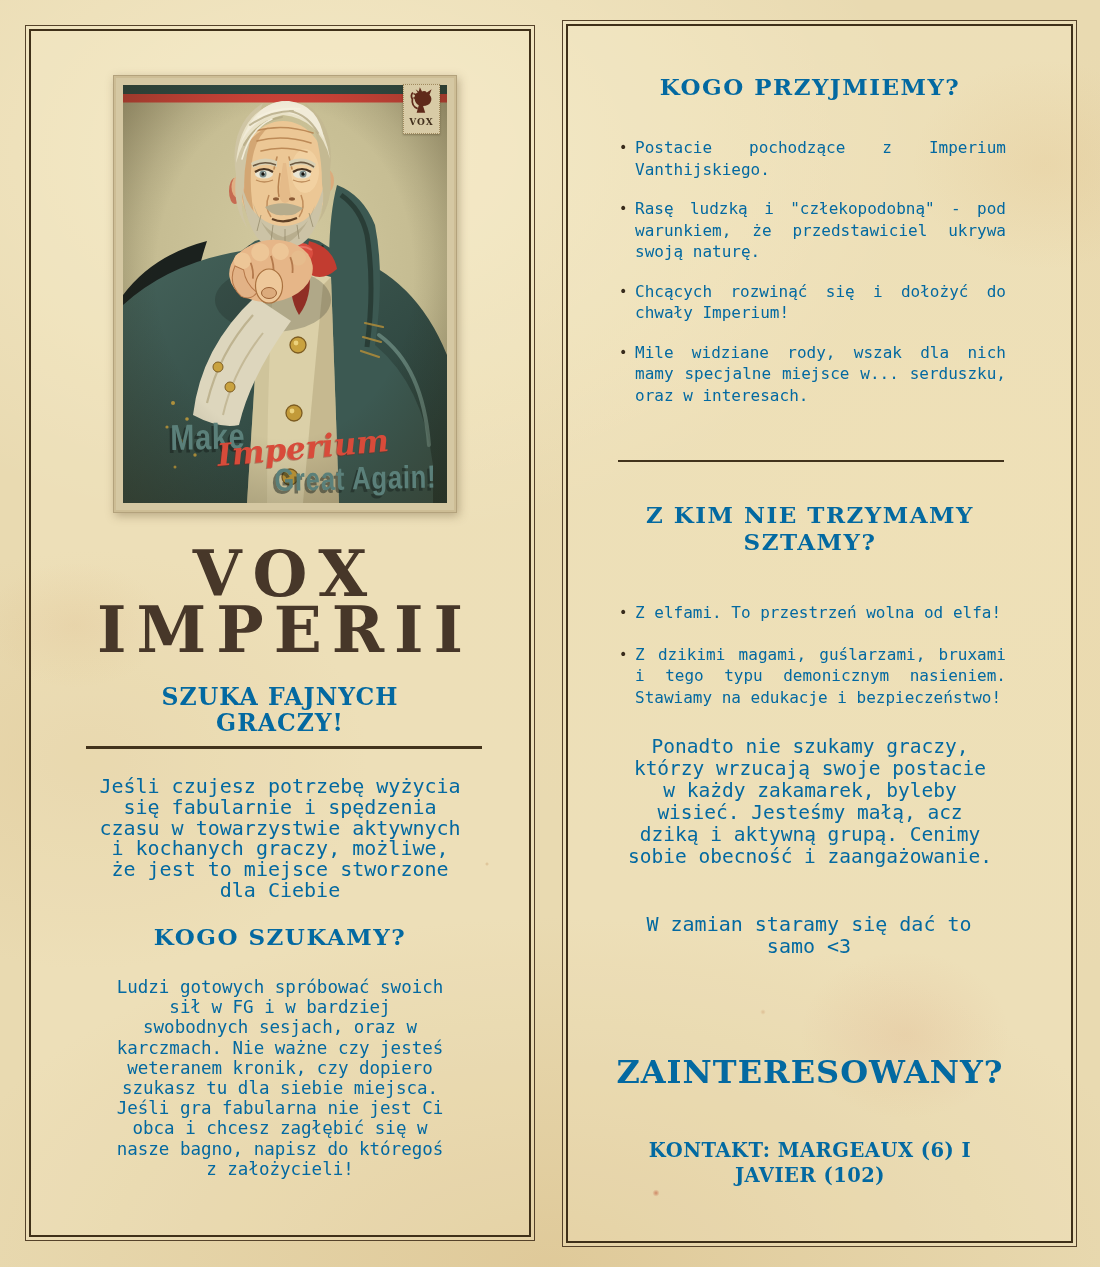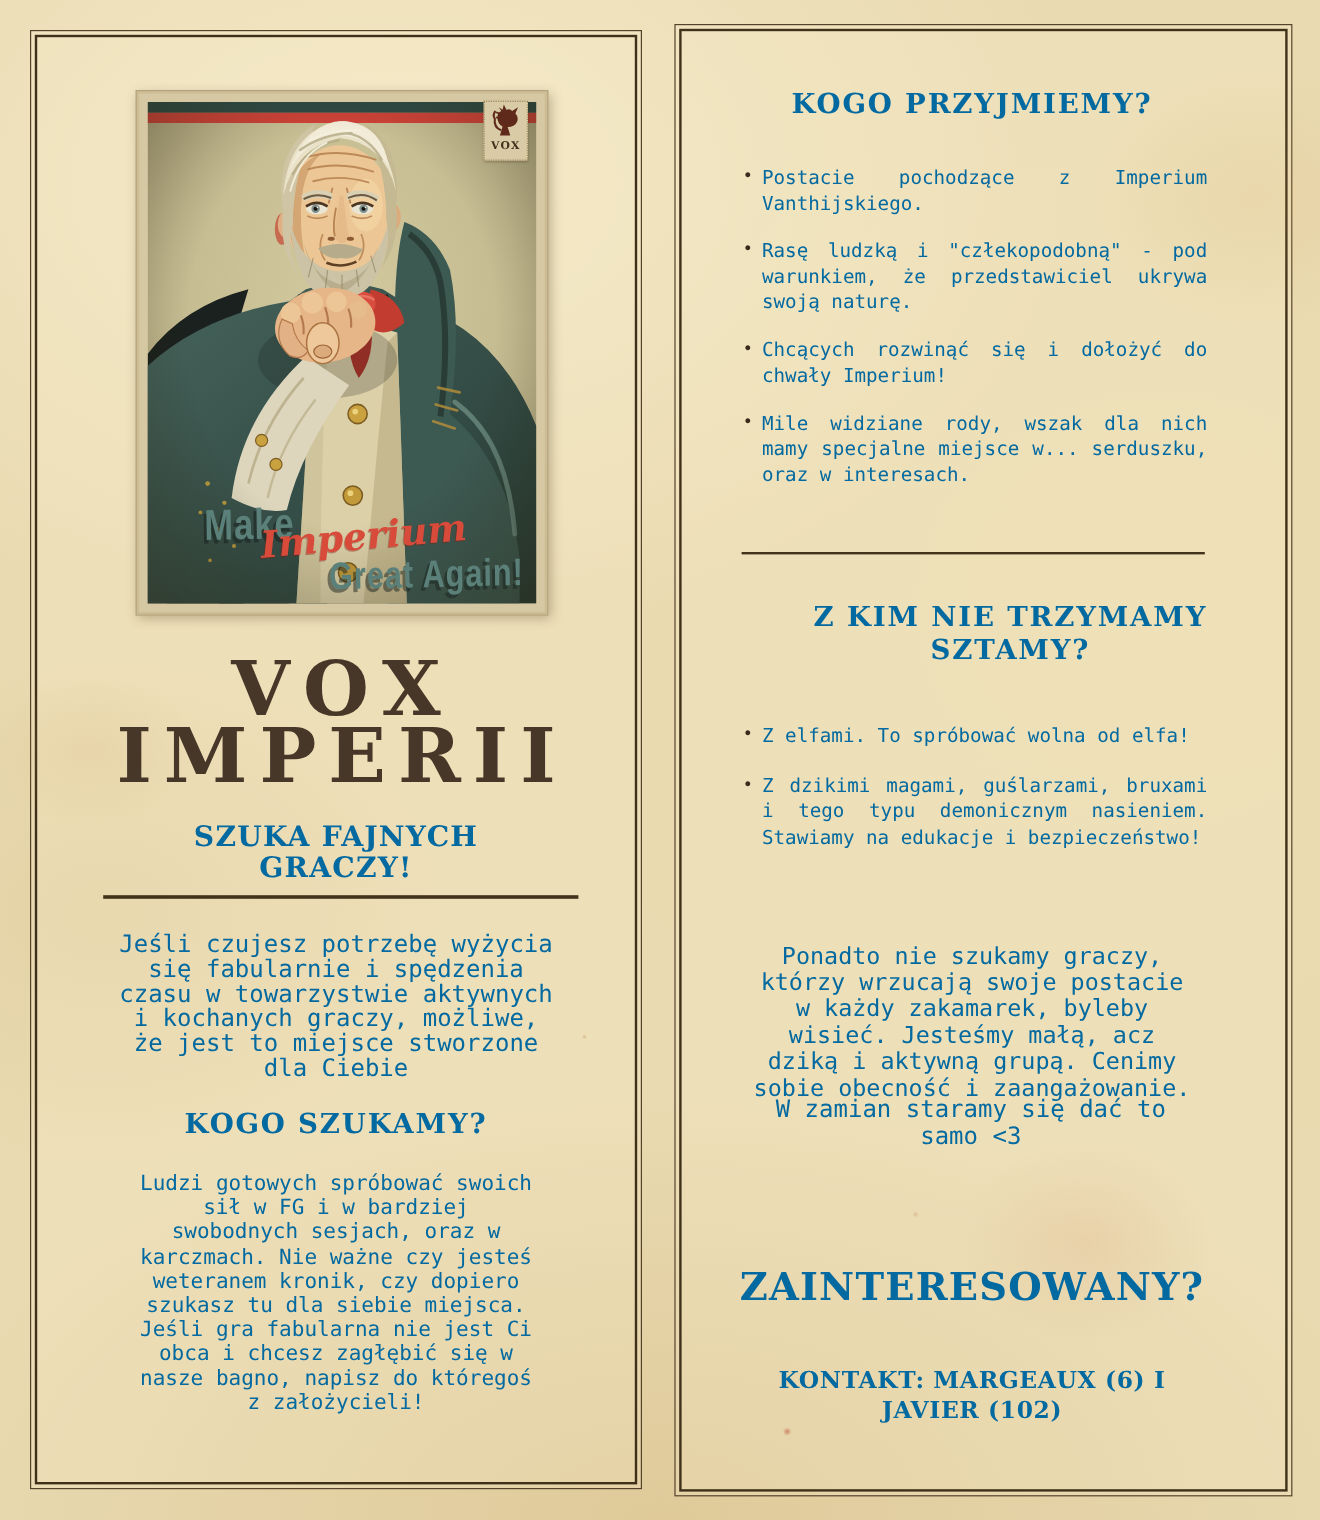--- a/index.html
+++ b/index.html
@@ -63,22 +63,22 @@
 
   
   .h-r1 { left:610px; top:74px; width:400px; font-size:23px; line-height:26px; letter-spacing:1.5px; }
   .blist { position:absolute; z-index:3; left:618px; top:137px; width:388px; margin:0; padding:0;
     list-style:none; font-size:16px; line-height:21.5px; }
   .blist li { position:relative; padding-left:17px; text-align:justify; margin:0 0 18px 0; }
   .blist li::before { content:"•"; position:absolute; left:1px; top:0; font-size:14px; color:#382b1c; }
   .blist2 { top:602px; }
   .blist2 li { margin-bottom:20px; }
   .rule-right { left:618px; top:460px; width:386px; height:2px; }
-  .h-r2 { left:642px; top:501px; width:400px; font-size:23px; line-height:27px; letter-spacing:1.5px; }
-  .closing { left:615px; top:786px; width:390px; font-size:19.5px; line-height:22px; }
+  .h-r2 { left:610px; top:501px; width:400px; font-size:23px; line-height:27px; letter-spacing:1.5px; }
+  .closing { left:615px; top:736px; width:390px; font-size:19.5px; line-height:22px; }
   .promise { left:614px; top:913px; width:390px; font-size:20px; line-height:22px; }
   .cta { left:610px; top:1054px; width:400px; font-size:32px; line-height:36px; letter-spacing:1px; }
   .contact { left:610px; top:1138px; width:400px; font-size:19.5px; line-height:25px; letter-spacing:.5px; }
 </style>
 </head>
 <body>
 
 <div class="stains"></div>
 
 <div class="frame frame-left">
@@ -292,21 +292,21 @@
   <li>Chcących rozwinąć się i dołożyć do chwały Imperium!</li>
   <li>Mile widziane rody, wszak dla nich mamy specjalne miejsce w... serduszku, oraz w interesach.</li>
 </ul>
 
 <div class="abs rule rule-right"></div>
 
 <div class="abs h-r2 serifh center prelines">Z KIM NIE TRZYMAMY
 SZTAMY?</div>
 
 <ul class="blist blist2 mono">
-  <li>Z elfami. To spróbować wolna od elfa!</li>
+  <li>Z elfami. To przestrzeń wolna od elfa!</li>
   <li>Z dzikimi magami, guślarzami, bruxami i tego typu demonicznym nasieniem. Stawiamy na edukacje i bezpieczeństwo!</li>
 </ul>
 
 <div class="abs closing mono center prelines">Ponadto nie szukamy graczy,
 którzy wrzucają swoje postacie
 w każdy zakamarek, byleby
 wisieć. Jesteśmy małą, acz
 dziką i aktywną grupą. Cenimy
 sobie obecność i zaangażowanie.</div>
 

